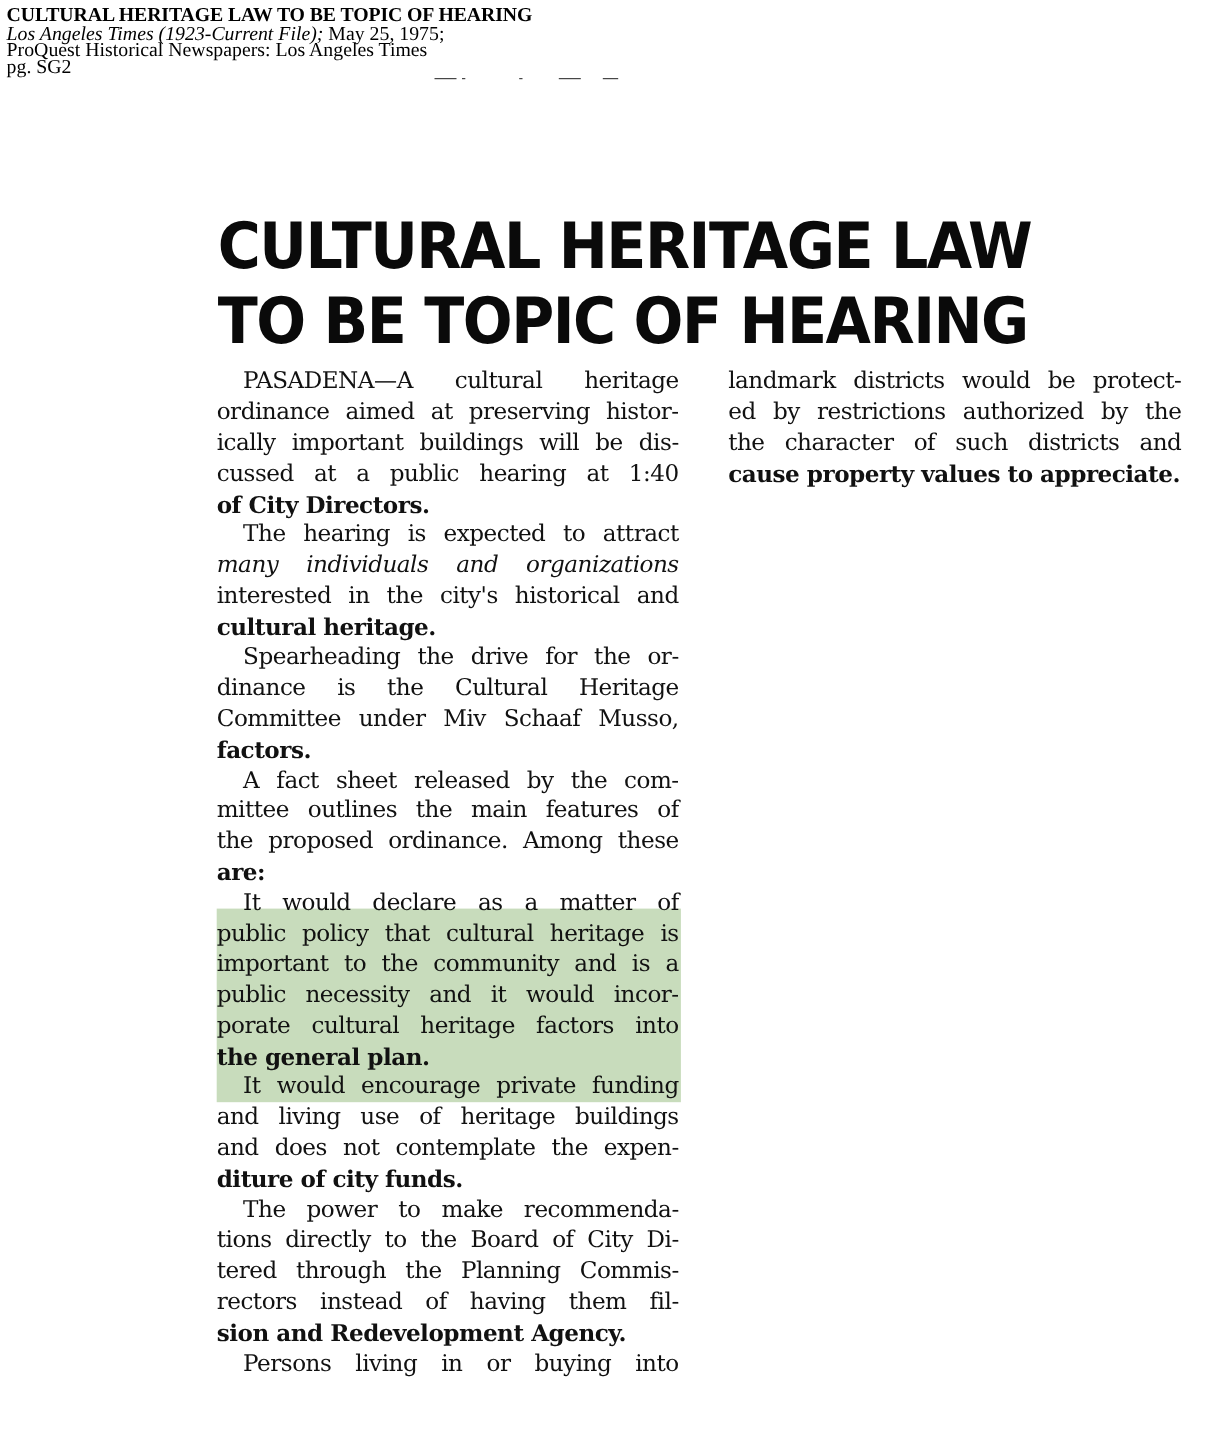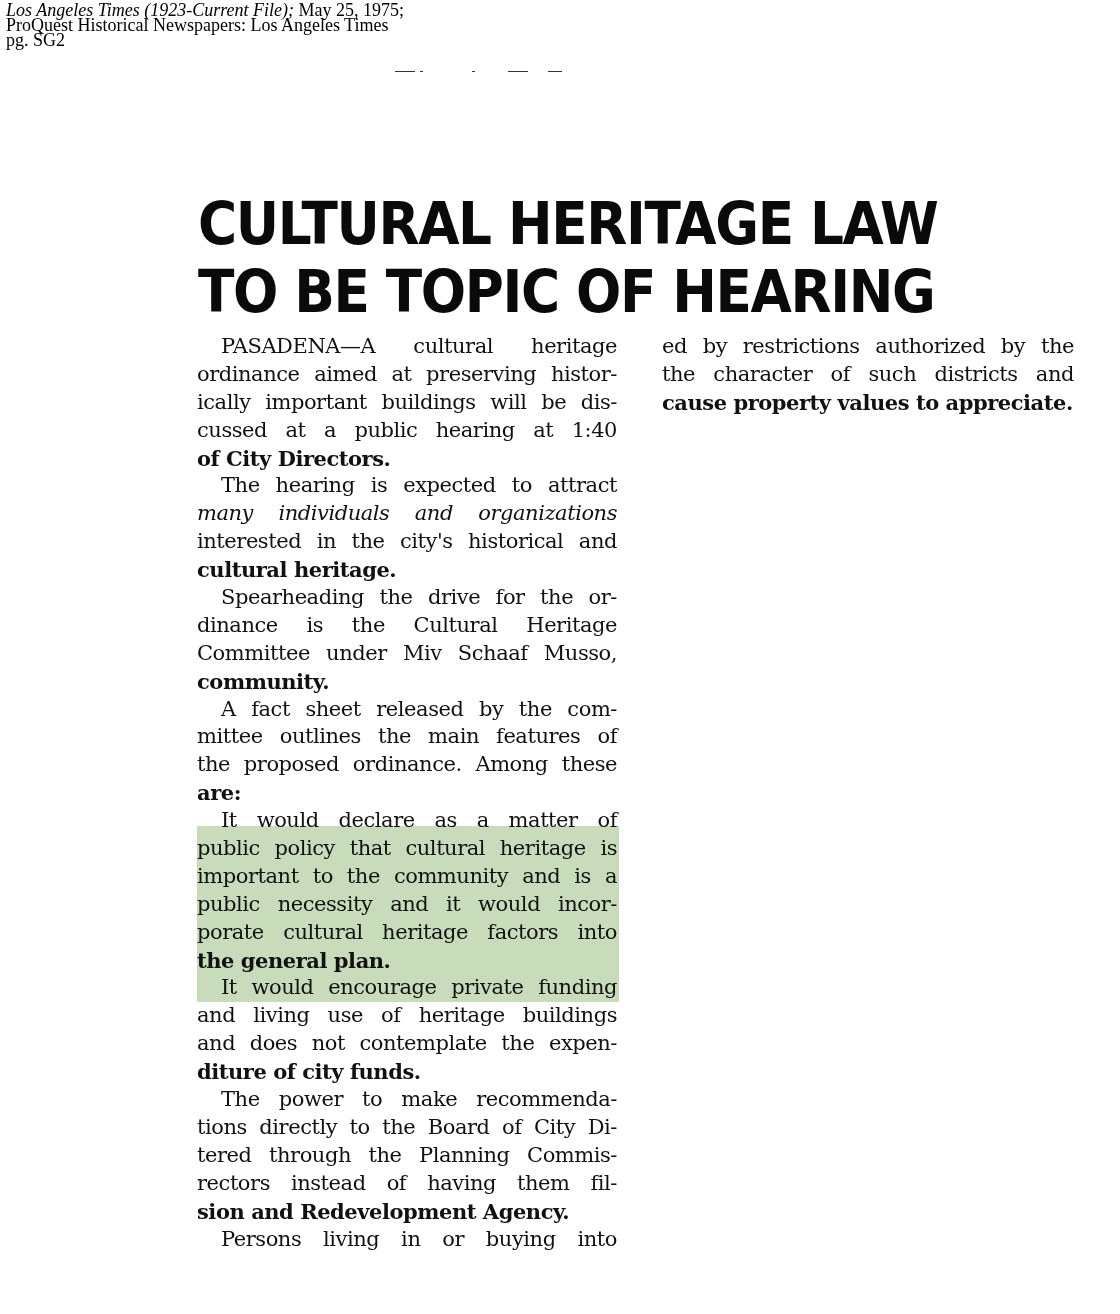--- a/index.html
+++ b/index.html
@@ -16,20 +16,21 @@
     .col2 { left: 662px; top: 333px; width: 412px; }
     .line { display: block; white-space: nowrap; text-align: justify; text-align-last: justify; height: 27.9px; letter-spacing: -0.45px; }
     .line.last { text-align-last: left; font-weight: bold; }
     .line.indent { padding-left: 24px; }
     .highlight { position: absolute; left: 197px; top: 826px; width: 422px; height: 176px; background: #c8dcbc; }
   </style>
 </head>
 <body>
 
 <div class="citation">
+  <div class="ctitle">CULTURAL HERITAGE LAW TO BE TOPIC OF HEARING</div>
   <div class="cline"><i>Los Angeles Times (1923-Current File);</i><span> May 25, 1975;</span></div>
   <div class="cline">ProQuest Historical Newspapers: Los Angeles Times</div>
   <div class="cline">pg. SG2</div>
 </div>
 
 <div class="marks">
   <div class="mark" style="left:395px;width:20px;"></div>
   <div class="mark" style="left:420px;width:3px;"></div>
   <div class="mark" style="left:472px;width:3px;"></div>
   <div class="mark" style="left:508px;width:20px;"></div>
@@ -49,21 +50,21 @@
     <span class="line">ically important buildings will be dis-</span>
     <span class="line">cussed at a public hearing at 1:40</span>
     <span class="line last">of City Directors.</span>
     <span class="line indent">The hearing is expected to attract</span>
     <span class="line" style="font-style: italic;">many individuals and organizations</span>
     <span class="line">interested in the city's historical and</span>
     <span class="line last">cultural heritage.</span>
     <span class="line indent">Spearheading the drive for the or-</span>
     <span class="line">dinance is the Cultural Heritage</span>
     <span class="line">Committee under Miv Schaaf Musso,</span>
-    <span class="line last">community.</span>
+    <span class="line last">factors.</span>
     <span class="line indent">A fact sheet released by the com-</span>
     <span class="line">mittee outlines the main features of</span>
     <span class="line">the proposed ordinance. Among these</span>
     <span class="line last">are:</span>
     <span class="line indent">It would declare as a matter of</span>
     <span class="line">public policy that cultural heritage is</span>
     <span class="line">important to the community and is a</span>
     <span class="line">public necessity and it would incor-</span>
     <span class="line">porate cultural heritage factors into</span>
     <span class="line last">the general plan.</span>
@@ -72,16 +73,17 @@
     <span class="line">and does not contemplate the expen-</span>
     <span class="line last">diture of city funds.</span>
     <span class="line indent">The power to make recommenda-</span>
     <span class="line">tions directly to the Board of City Di-</span>
     <span class="line">tered through the Planning Commis-</span>
     <span class="line">rectors instead of having them fil-</span>
     <span class="line last">sion and Redevelopment Agency.</span>
     <span class="line indent">Persons living in or buying into</span>
   </div>
 <div class="col col2" id="col2">
+    <span class="line">landmark districts would be protect-</span>
     <span class="line">ed by restrictions authorized by the</span>
     <span class="line">the character of such districts and</span>
     <span class="line last">cause property values to appreciate.</span>
   </div>
 
 </body></html>

